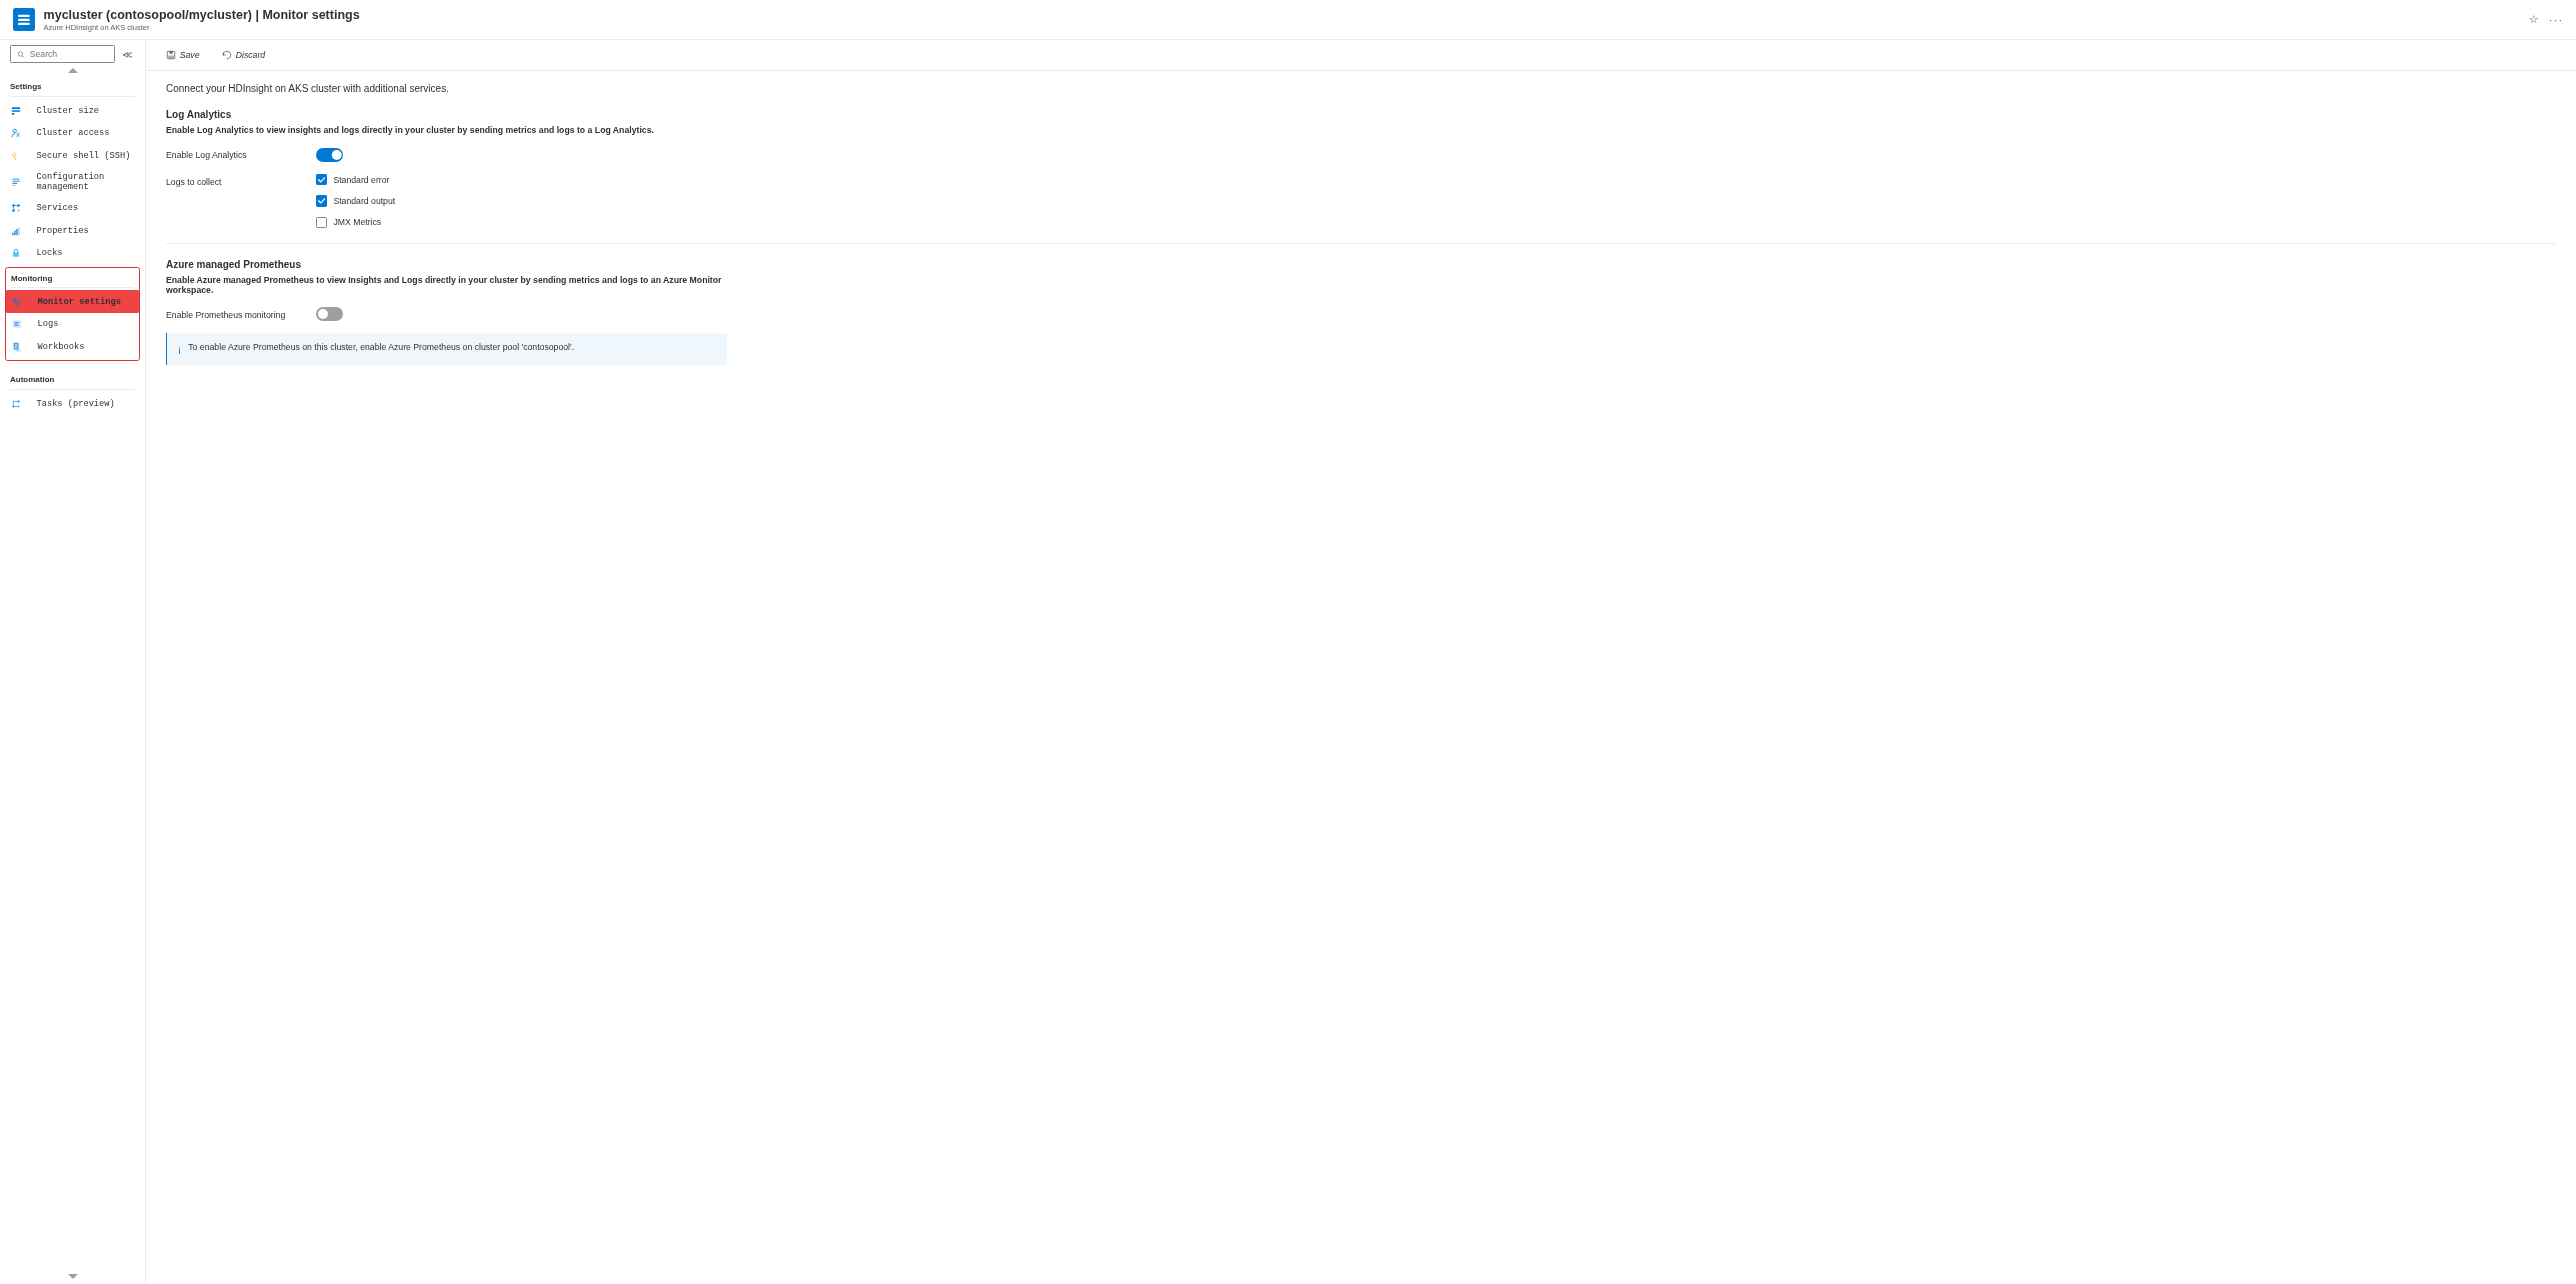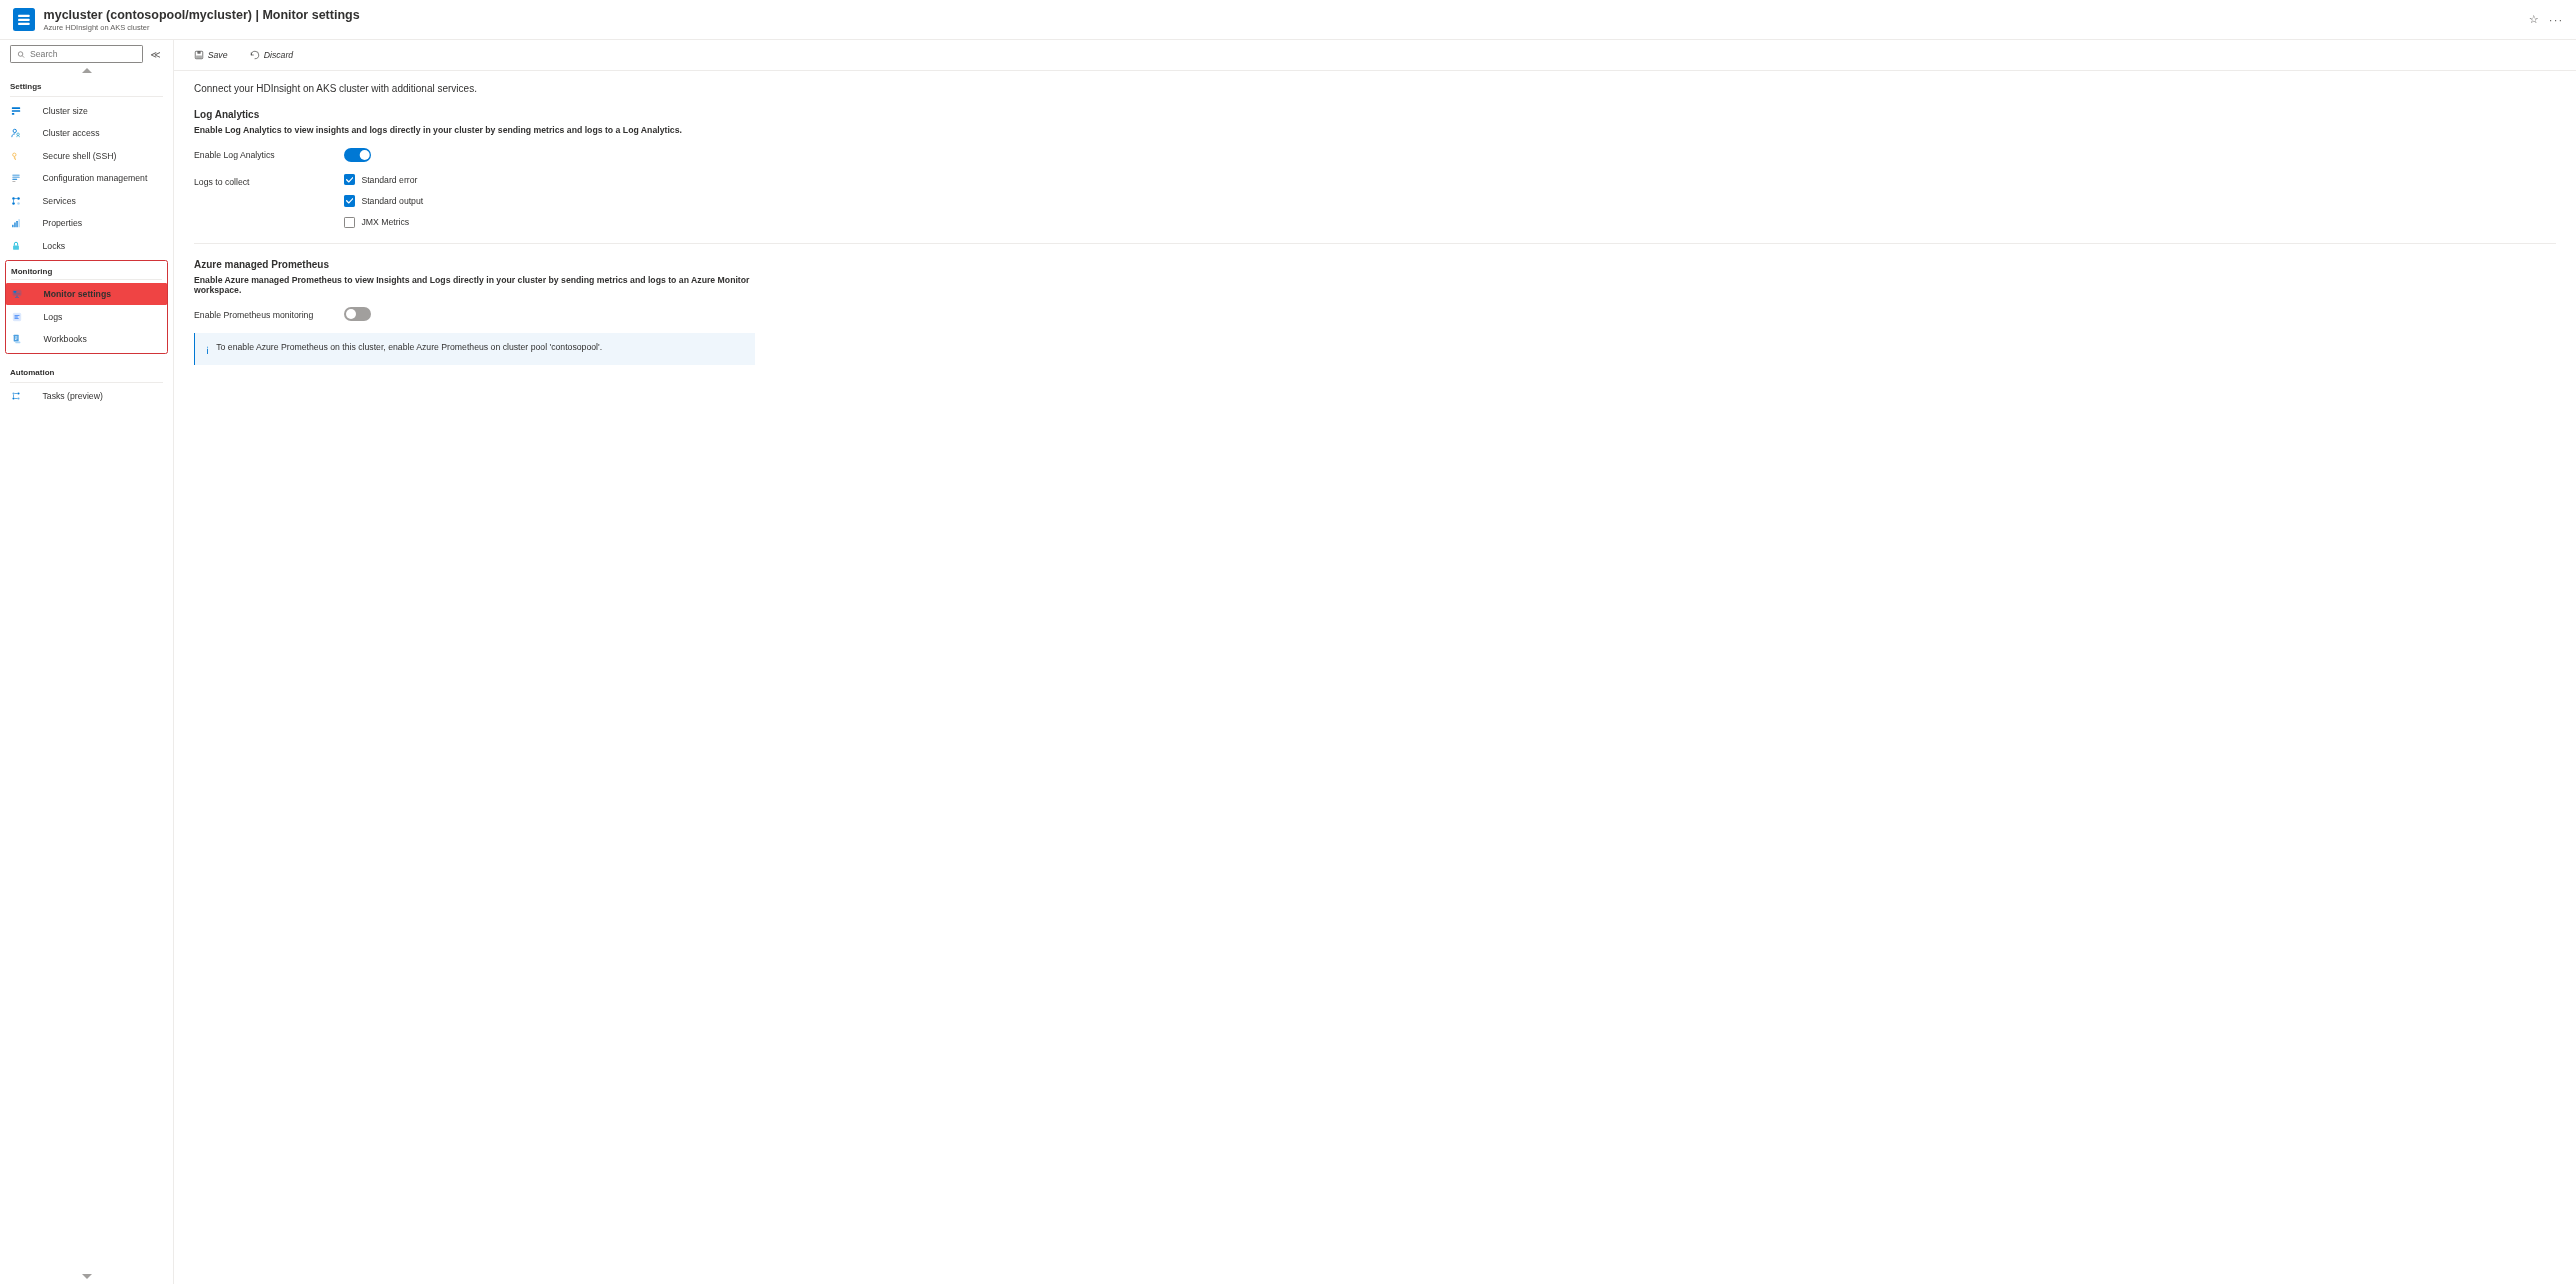--- a/index.html
+++ b/index.html
@@ -13,28 +13,28 @@
     .header-title { font-size: 12.5px; font-weight: 600; color: #323130; }
     .header-subtitle { font-size: 7.5px; color: #605e5c; margin-top: 1.2px; }
     .header-actions { display: flex; gap: 10px; align-items: center; }
     .header-star { font-size: 11.2px; color: #605e5c; cursor: pointer; }
     .header-more { font-size: 11.2px; color: #605e5c; cursor: pointer; letter-spacing: 1.2px; }
 
     
     .main-layout { display: flex; flex: 1; overflow: hidden; }
 
     
-    .sidebar { width: 174px; border-right: 0.6px solid #edebe9; background: #fff; overflow-y: auto; flex-shrink: 0; display: flex; flex-direction: column; }
+    .sidebar { width: 146px; border-right: 0.6px solid #edebe9; background: #fff; overflow-y: auto; flex-shrink: 0; display: flex; flex-direction: column; }
     .search-box { display: flex; align-items: center; border: 0.6px solid #8a8886; border-radius: 1.2px; padding: 3.1px 6.2px; gap: 5px; background: #fff; }
     .search-box input { border: none; outline: none; font-size: 8.7px; color: #323130; width: 100%; background: transparent; }
 
     .sidebar-section-label { font-size: 8px; font-weight: 600; color: #323130; padding: 6.2px 10px 2.5px 10px; }
     .sidebar-divider { border: none; border-top: 0.6px solid #edebe9; margin: 2.5px 10px; }
 
-    .sidebar-item { display: flex; align-items: center; padding: 5px 10px; gap: 20px; cursor: pointer; border-radius: 1.2px; }
+    .sidebar-item { display: flex; align-items: center; padding: 5px 10px; gap: 14px; cursor: pointer; border-radius: 1.2px; font-family: Liberation Mono, monospace; }
     .sidebar-item.active { background: #ef4444; font-weight: 600; text-align: center; }
     .sidebar-item-icon { width: 12.5px; height: 12.5px; flex-shrink: 0; display: flex; align-items: center; justify-content: center; }
     .sidebar-item-label { font-size: 8.7px; color: #323130; }
 
     .monitoring-group { border: 1.2px solid #d13438; border-radius: 2.5px; margin: 2.5px 5px; padding: 2.5px 0; }
     .monitoring-group .sidebar-section-label { padding: 3.7px 5px 2.5px 5px; }
     .monitoring-group .sidebar-item { padding: 5px 5px; }
 
     
     .collapse-btn { width: 15px; height: 15px; cursor: pointer; display: flex; align-items: center; justify-content: center; color: #605e5c; font-size: 10px; border: none; background: transparent; }

